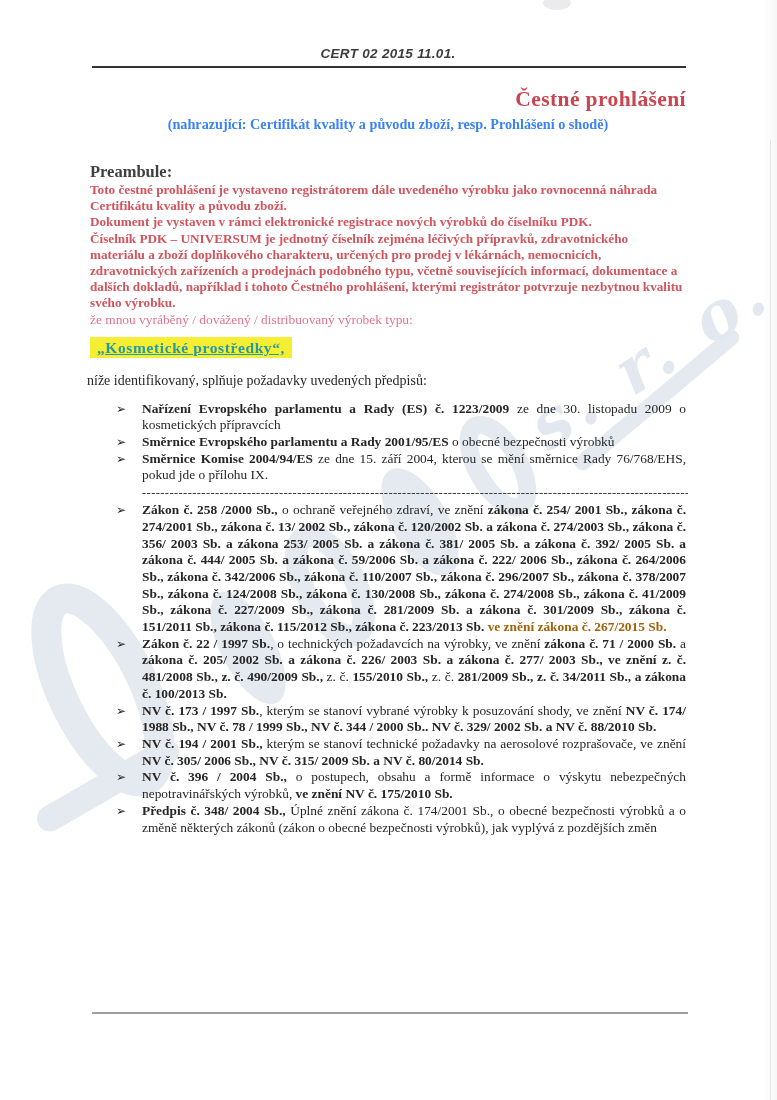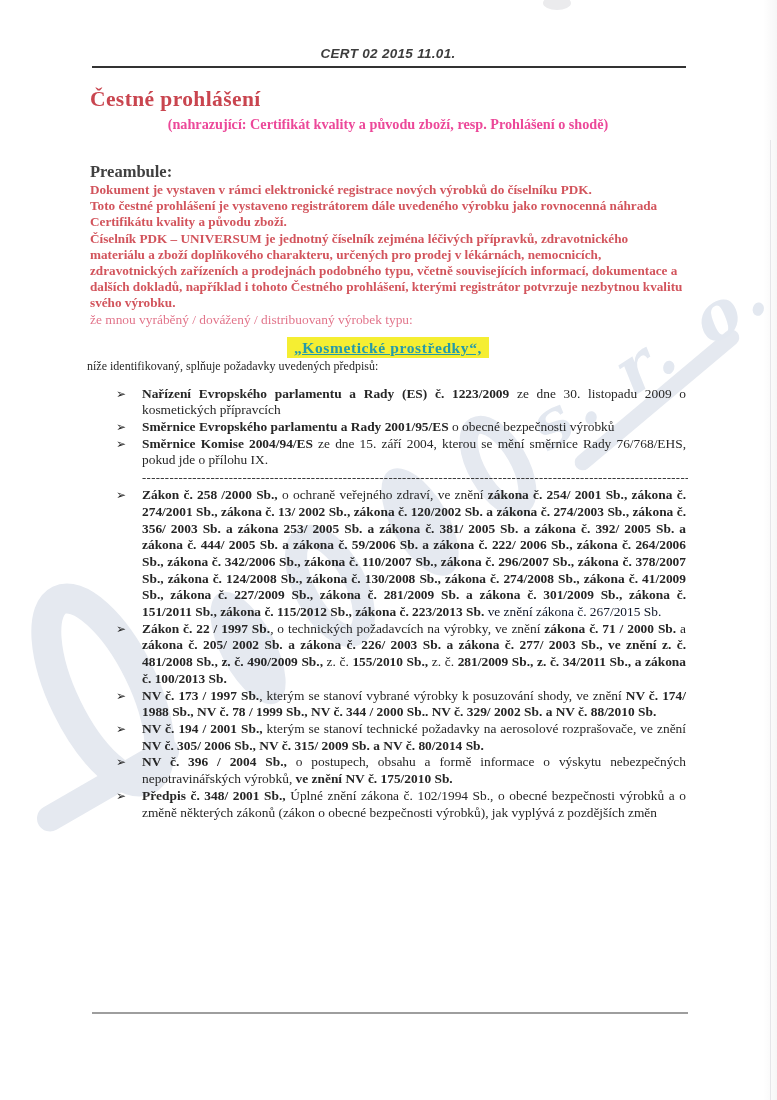--- a/index.html
+++ b/index.html
@@ -28,66 +28,66 @@
   
   .content{position:absolute;inset:0;z-index:1;padding:0 91px 0 90px;}
   .header-code{
     margin-top:45px;text-align:center;
     font-family:"Liberation Sans", sans-serif;
     font-style:italic;font-weight:600;font-size:13.5px;line-height:18px;
     color:#3d3d3d;letter-spacing:.3px;
   }
   .header-rule{margin-top:3px;margin-left:2px;height:2px;background:#333333;}
   .doc-title{
-    margin-top:19px;text-align:left;
+    margin-top:19px;text-align:right;
     font-size:21.5px;font-weight:bold;color:#c9454f;letter-spacing:.4px;
   }
   .doc-subtitle{
     margin-top:4px;text-align:center;
-    font-size:14.2px;font-weight:bold;color:#ec4899;
+    font-size:14.2px;font-weight:bold;color:#3b82f6;
   }
   .preamble-heading{
     margin-top:29px;font-size:16.5px;font-weight:bold;color:#404040;
   }
   .preamble p{
     margin:0;font-size:13.2px;line-height:16.2px;font-weight:bold;color:#d2545c;
   }
   .decl-intro{
     margin-top:13px;text-indent:33px;
     font-size:13.4px;color:#e2758b;
   }
   .decl-verb{
     margin-top:17px;text-align:center;
     font-size:14.5px;font-weight:bold;letter-spacing:2px;color:#e2758b;
   }
   .decl-product-line{
     font-size:13.4px;color:#e2758b;
   }
-  .product-row{margin-top:9px;text-align:center;}
+  .product-row{margin-top:9px;}
   .product-highlight{
     display:inline-block;background:#f5ee32;color:#249aa9;
     font-size:15.5px;font-weight:bold;text-decoration:underline;
     padding:2px 7px 1px 7px;letter-spacing:.6px;
   }
   .requirements-line{
-    margin-top:1px;margin-left:-3px;font-size:12px;color:#262626;
+    margin-top:15px;margin-left:-3px;font-size:14px;color:#262626;
   }
   ul.reg-list{
     list-style:none;margin:12px 0 0 28px;padding:0;
   }
   ul.reg-list li{
     position:relative;padding-left:24px;
     font-size:13.4px;line-height:16.7px;
     text-align:justify;color:#262626;
   }
   ul.reg-list li .mk{
     position:absolute;left:-2px;top:0;font-size:12px;color:#262626;
   }
   .s-b{font-weight:bold;}
-  .s-p{font-weight:normal;color:#0f172a;}
+  .s-p{font-weight:bold;color:#a16207;}
   .dashed-separator{
     margin:3px 0 3px 52px;width:546px;overflow:hidden;white-space:nowrap;
     font-size:12.5px;line-height:12px;color:#2f2f2f;letter-spacing:.4px;
   }
   
   .footer-rule{
     position:absolute;left:92px;right:89px;top:1012px;height:2px;
     background:#9e9e9e;z-index:1;
   }
   .footer-text{
@@ -127,22 +127,22 @@
   <div class="content">
 
     <div class="header-code">CERT 02 2015 11.01.</div>
     <div class="header-rule"></div>
 
     <div class="doc-title">Čestné prohlášení</div>
     <div class="doc-subtitle">(nahrazující: Certifikát kvality a původu zboží, resp. Prohlášení o shodě)</div>
 
     <div class="preamble-heading">Preambule:</div>
     <div class="preamble">
+      <p>Toto čestné prohlášení je vystaveno registrátorem dále uvedeného výrobku jako rovnocenná náhrada Certifikátu kvality a původu zboží.</p>
       <p>Dokument je vystaven v rámci elektronické registrace nových výrobků do číselníku PDK.</p>
-      <p>Toto čestné prohlášení je vystaveno registrátorem dále uvedeného výrobku jako rovnocenná náhrada Certifikátu kvality a původu zboží.</p>
       <p>Číselník PDK – UNIVERSUM je jednotný číselník zejména léčivých přípravků, zdravotnického materiálu a zboží doplňkového charakteru, určených pro prodej v lékárnách, nemocnicích, zdravotnických zařízeních a prodejnách podobného typu, včetně souvisejících informací, dokumentace a dalších dokladů, například i tohoto Čestného prohlášení, kterými registrátor potvrzuje nezbytnou kvalitu svého výrobku.</p>
     </div>
 
     <div class="decl-product-line">že mnou vyráběný / dovážený  / distribuovaný výrobek typu:</div>
 
     <div class="product-row">
       <span class="product-highlight">„Kosmetické prostředky“,</span>
     </div>
 
     <div class="requirements-line">níže identifikovaný, splňuje požadavky uvedených předpisů:</div>
@@ -154,20 +154,20 @@
       </ul>
 
     <div class="dashed-separator">--------------------------------------------------------------------------------------------------------------------------------------------------------------------------------</div>
 
     <ul class="reg-list" style="margin-top:0;">
         <li><span class="mk">➢</span><span class="s-b">Zákon č. 258 /2000 Sb., </span><span class="s-r">o ochraně veřejného zdraví, ve znění </span><span class="s-b">zákona č. 254/ 2001 Sb., zákona č. 274/2001 Sb., zákona č. 13/ 2002 Sb., zákona č. 120/2002 Sb. a zákona č. 274/2003 Sb., zákona č. 356/ 2003 Sb. a zákona 253/ 2005 Sb. a zákona č. 381/ 2005 Sb. a zákona č. 392/ 2005 Sb. a zákona č. 444/ 2005 Sb. a zákona č. 59/2006 Sb. a zákona č. 222/ 2006 Sb., zákona č. 264/2006 Sb., zákona č. 342/2006 Sb., zákona č. 110/2007 Sb., zákona č. 296/2007 Sb., zákona č. 378/2007 Sb., zákona č. 124/2008 Sb., zákona č. 130/2008 Sb., zákona č. 274/2008 Sb., zákona č. 41/2009 Sb., zákona č. 227/2009 Sb., zákona č. 281/2009 Sb. a zákona č. 301/2009 Sb., zákona č. 151/2011 Sb., zákona č. 115/2012 Sb., zákona č. 223/2013 Sb. </span><span class="s-p">ve znění zákona č. 267/2015 Sb.</span></li>
         <li><span class="mk">➢</span><span class="s-b">Zákon č. 22 / 1997 Sb.</span><span class="s-r">, o technických požadavcích na výrobky, ve znění </span><span class="s-b">zákona č. 71 / 2000 Sb.</span><span class="s-r"> a </span><span class="s-b">zákona č. 205/ 2002 Sb. a zákona č. 226/ 2003 Sb. a zákona č. 277/ 2003 Sb., ve znění z. č. 481/2008 Sb., z. č. 490/2009 Sb., </span><span class="s-r">z. č. </span><span class="s-b">155/2010 Sb., </span><span class="s-r">z. č. </span><span class="s-b">281/2009 Sb., z. č. 34/2011 Sb., a zákona č. 100/2013 Sb.</span></li>
         <li><span class="mk">➢</span><span class="s-b">NV č. 173 / 1997 Sb.</span><span class="s-r">, kterým se stanoví vybrané výrobky k posuzování shody, ve znění </span><span class="s-b">NV č. 174/ 1988 Sb., NV č. 78 / 1999 Sb., NV č. 344 / 2000 Sb.. NV č. 329/ 2002 Sb. a NV č. 88/2010 Sb.</span></li>
         <li><span class="mk">➢</span><span class="s-b">NV č. 194 / 2001 Sb.,</span><span class="s-r"> kterým se stanoví technické požadavky na aerosolové rozprašovače, ve znění </span><span class="s-b">NV č. 305/ 2006 Sb., NV č. 315/ 2009 Sb. a NV č. 80/2014 Sb.</span></li>
         <li><span class="mk">➢</span><span class="s-b">NV č. 396 / 2004 Sb.,</span><span class="s-r"> o postupech, obsahu a formě informace o výskytu nebezpečných nepotravinářských výrobků, </span><span class="s-b">ve znění NV č. 175/2010 Sb.</span></li>
-        <li><span class="mk">➢</span><span class="s-b">Předpis č. 348/ 2001 Sb.,</span><span class="s-r"> Úplné znění zákona č. 102/1994 Sb., o obecné bezpečnosti výrobků a o změně některých zákonů (zákon o obecné bezpečnosti výrobků), jak vyplývá z pozdějších změn</span></li>
+        <li><span class="mk">➢</span><span class="s-b">Předpis č. 348/ 2004 Sb.,</span><span class="s-r"> Úplné znění zákona č. 174/2001 Sb., o obecné bezpečnosti výrobků a o změně některých zákonů (zákon o obecné bezpečnosti výrobků), jak vyplývá z pozdějších změn</span></li>
       </ul>
 
   </div>
 
   <div class="footer-rule"></div>
 
 </div>
 
 </body></html>

